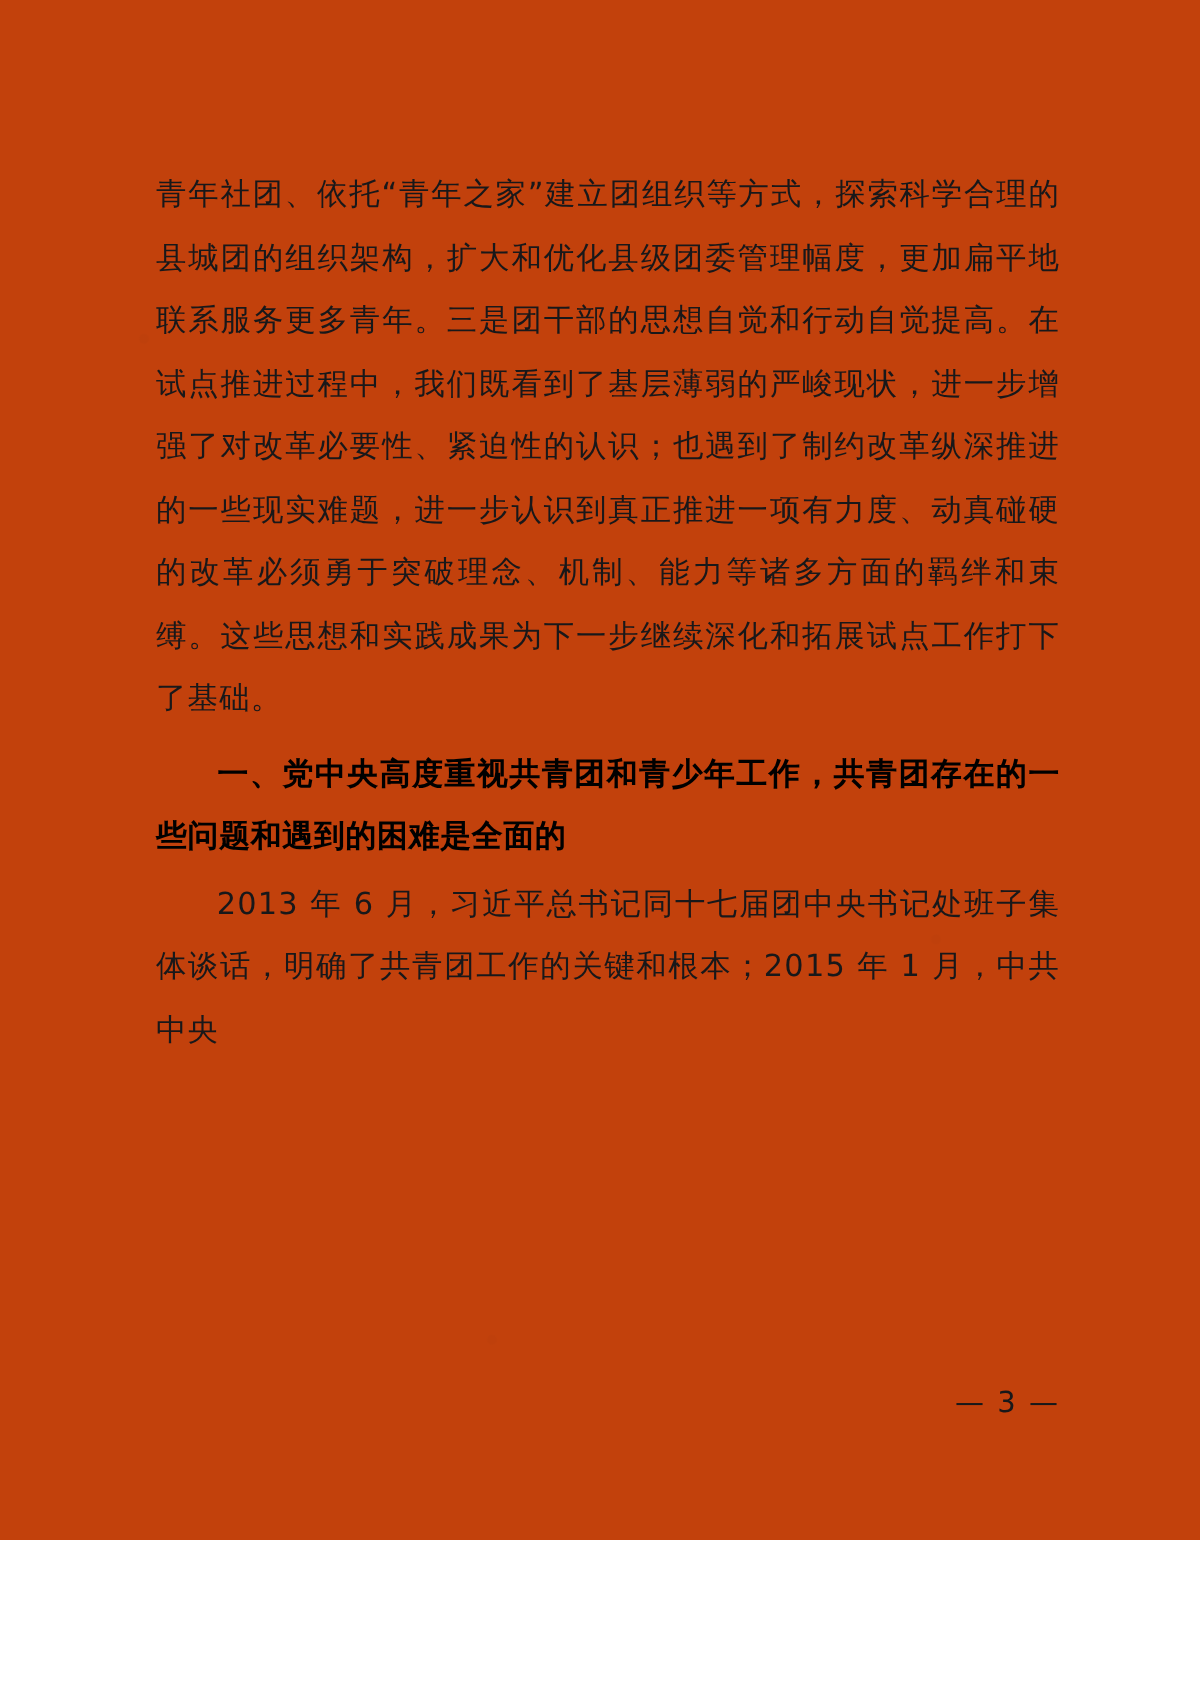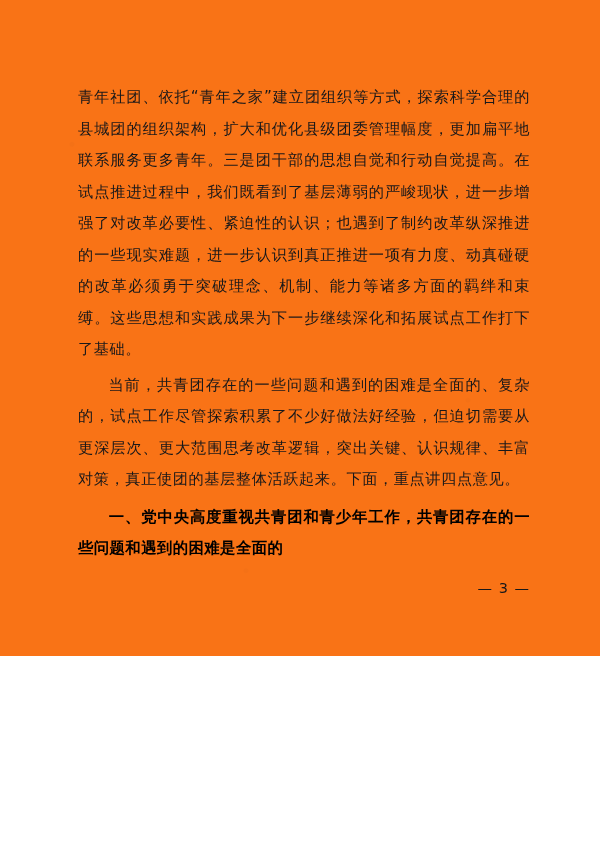--- a/index.html
+++ b/index.html
@@ -6,22 +6,22 @@
     margin: 0;
     padding: 0;
     background: #ffffff;
   }
   body {
     font-family: "DejaVu Sans", sans-serif;
   }
   .page {
     position: relative;
     width: 600px;
-    height: 656px;
-    background: #f97316;
+    height: 770px;
+    background: #c2410c;
     box-sizing: border-box;
     overflow: hidden;
   }
   
   .page::before {
     content: "";
     position: absolute;
     inset: 0;
     pointer-events: none;
     background:
@@ -70,17 +70,17 @@
     color: #18181a;
     letter-spacing: 1px;
   }
 </style>
 </head>
 <body>
 
 <div class="page">
   <div class="content">
     <p class="para noindent">青年社团、依托“青年之家”建立团组织等方式，探索科学合理的县城团的组织架构，扩大和优化县级团委管理幅度，更加扁平地联系服务更多青年。三是团干部的思想自觉和行动自觉提高。在试点推进过程中，我们既看到了基层薄弱的严峻现状，进一步增强了对改革必要性、紧迫性的认识；也遇到了制约改革纵深推进的一些现实难题，进一步认识到真正推进一项有力度、动真碰硬的改革必须勇于突破理念、机制、能力等诸多方面的羁绊和束缚。这些思想和实践成果为下一步继续深化和拓展试点工作打下了基础。</p>
-    <p class="para">当前，共青团存在的一些问题和遇到的困难是全面的、复杂的，试点工作尽管探索积累了不少好做法好经验，但迫切需要从更深层次、更大范围思考改革逻辑，突出关键、认识规律、丰富对策，真正使团的基层整体活跃起来。下面，重点讲四点意见。</p>
     <p class="heading">一、党中央高度重视共青团和青少年工作，共青团存在的一些问题和遇到的困难是全面的</p>
+    <p class="para">2013 年 6 月，习近平总书记同十七届团中央书记处班子集体谈话，明确了共青团工作的关键和根本；2015 年 1 月，中共中央</p>
   </div>
   <div class="page-number">— 3 —</div>
 </div>
 
 </body></html>

